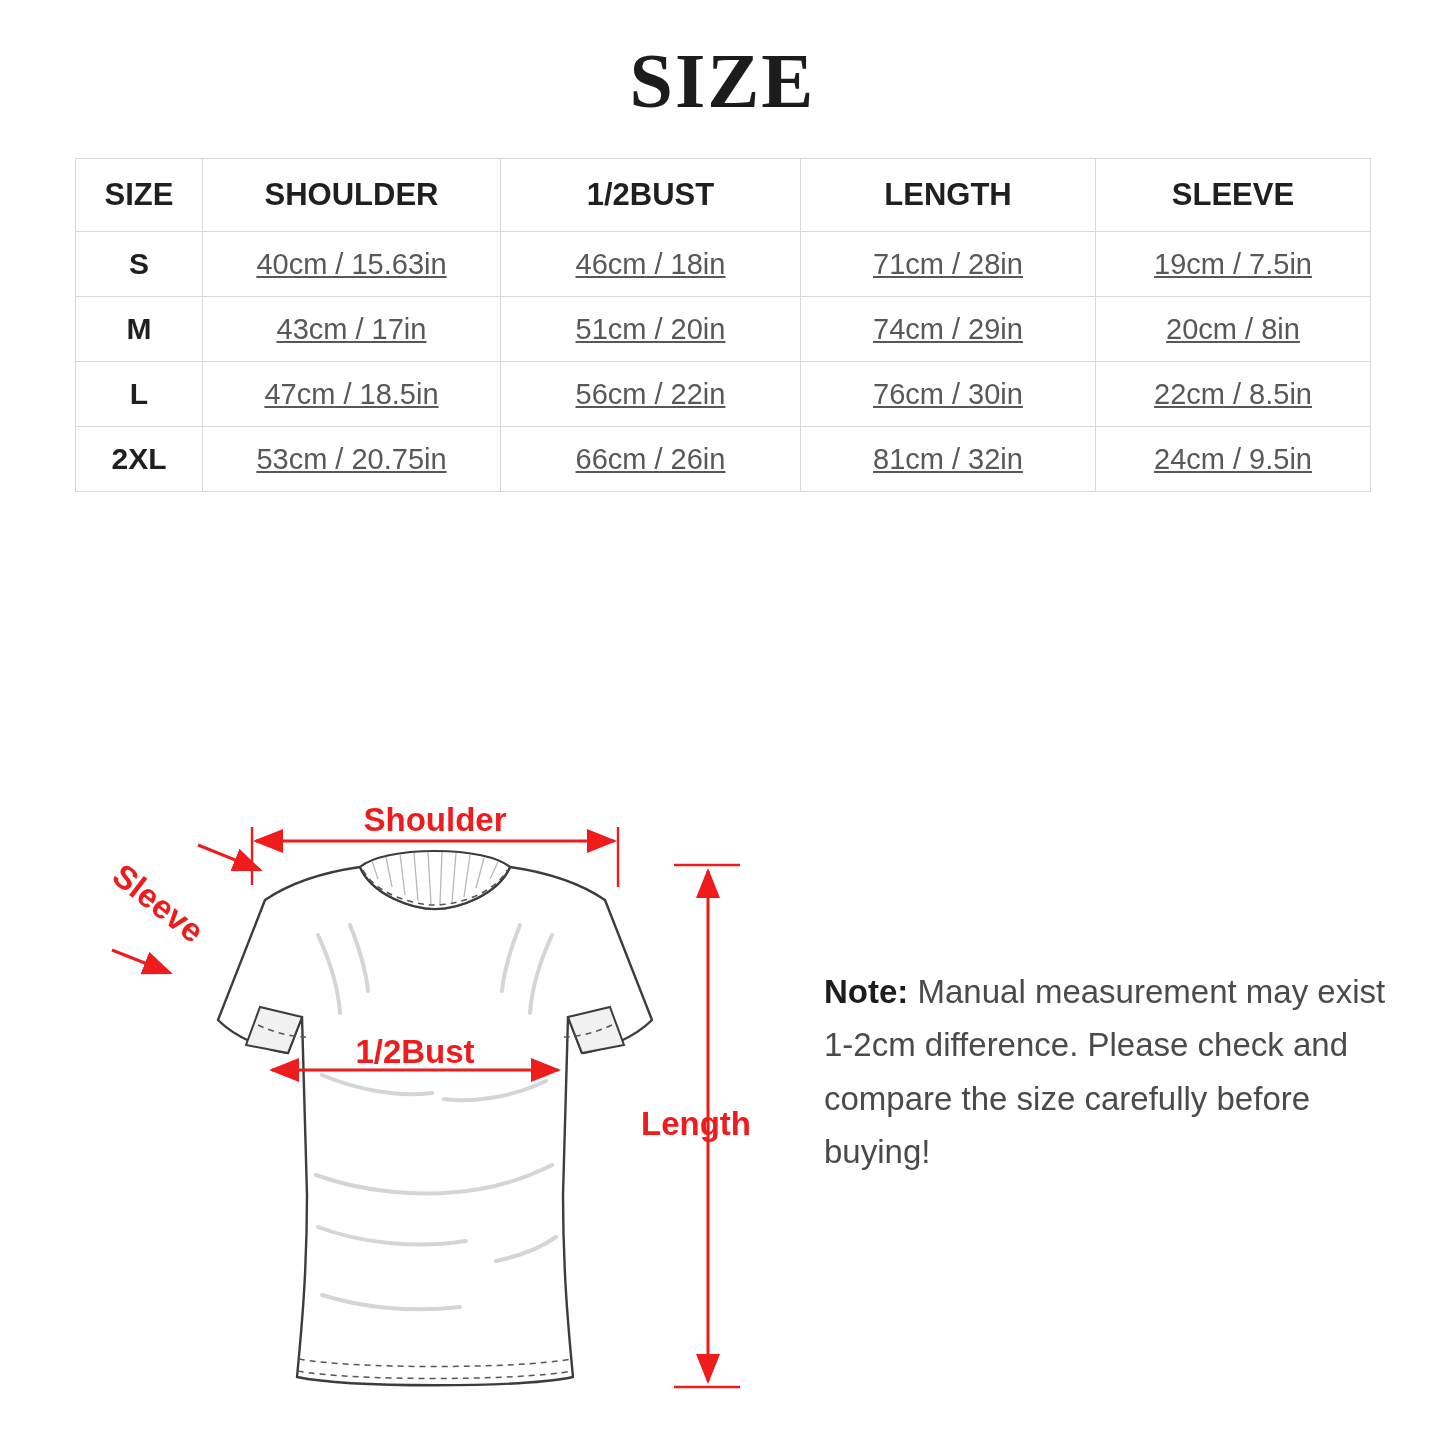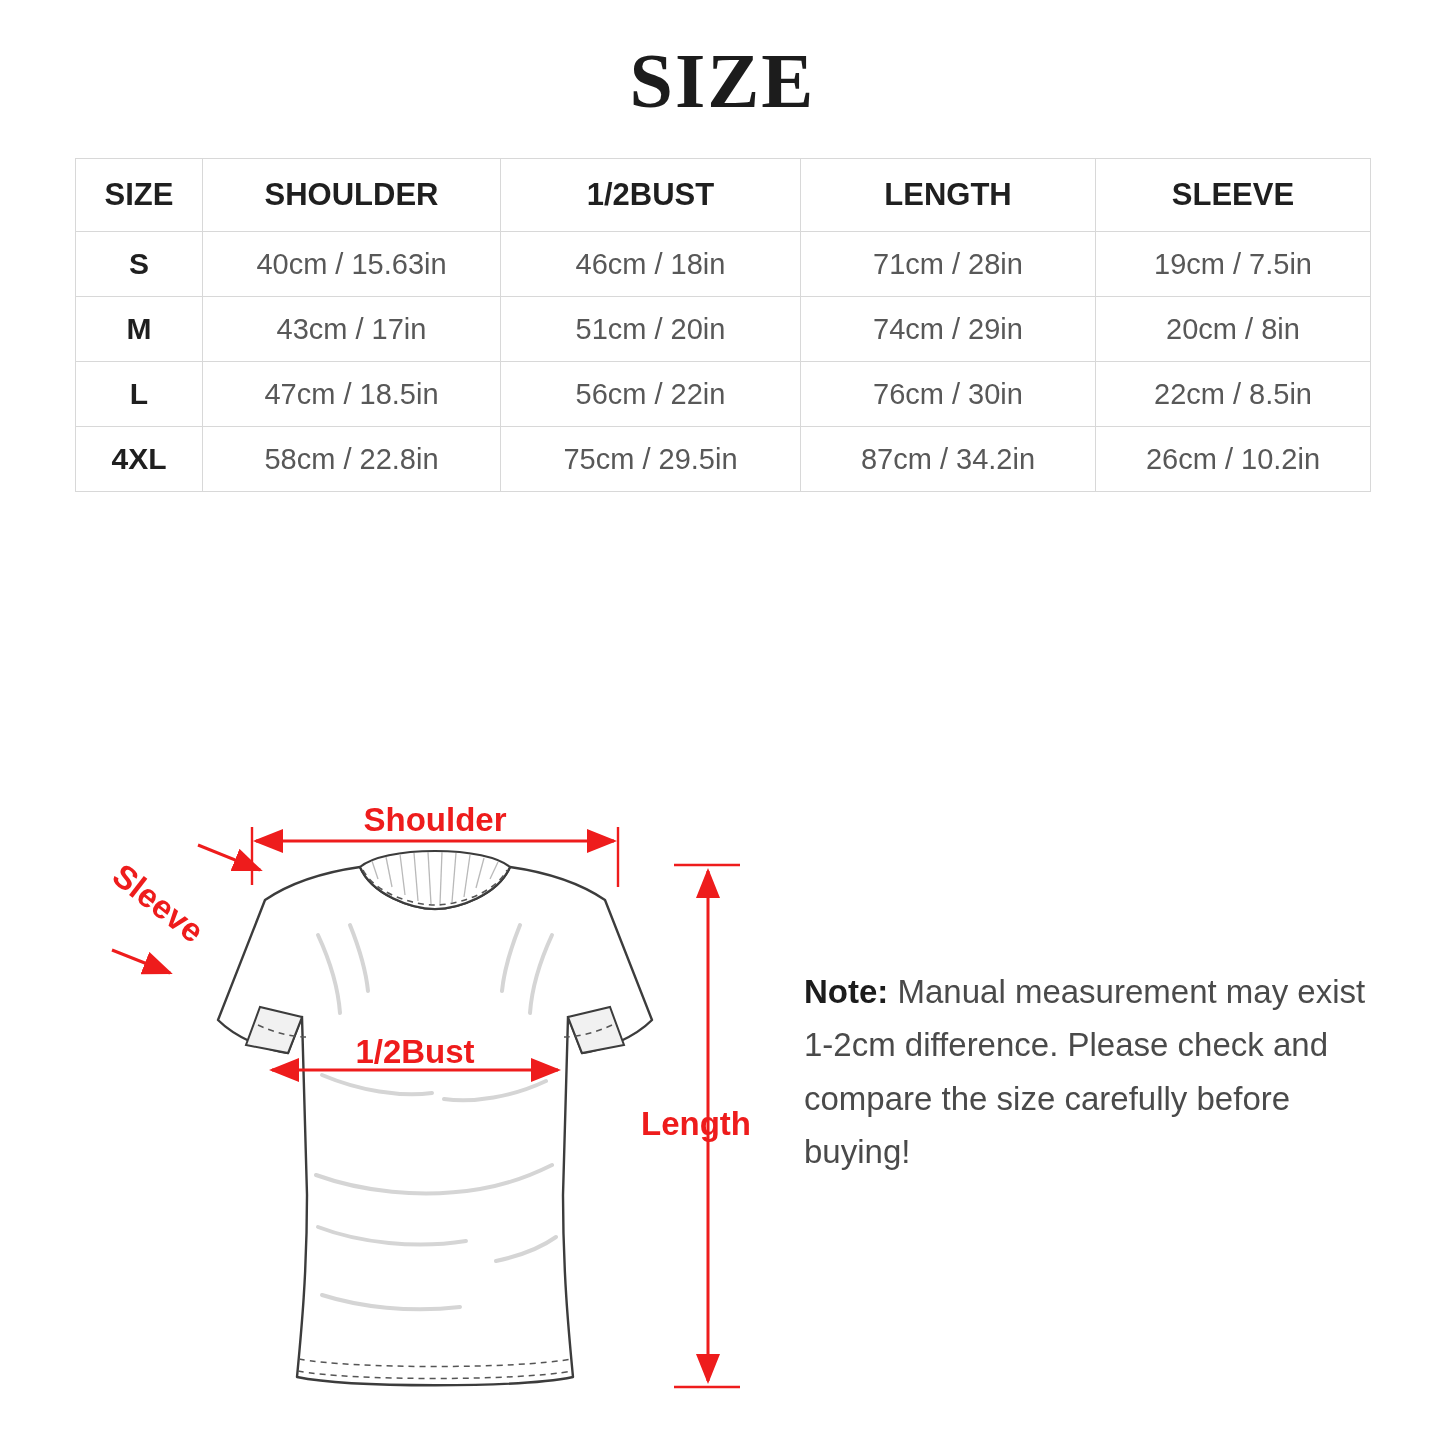--- a/index.html
+++ b/index.html
@@ -59,41 +59,42 @@
     height: 72px;
   }
   .size-table tbody td.sz {
     font-size: 30px;
     font-weight: bold;
     color: #1f1f1f;
   }
   .size-table tbody td.val {
     font-size: 29px;
     color: #585858;
+    text-decoration: underline;
   }
   col.c0 { width: 127px; }
   col.c1 { width: 298px; }
   col.c2 { width: 300px; }
   col.c3 { width: 295px; }
   col.c4 { width: 275px; }
 
   
   .illus {
     position: absolute;
     left: 60px;
     top: 775px;
     width: 740px;
     height: 640px;
   }
   .illus svg { display: block; }
 
   
   .note {
     position: absolute;
-    left: 804px;
+    left: 824px;
     top: 965px;
     width: 578px;
     font-size: 33px;
     line-height: 1.62;
     color: #4a4a4a;
   }
   .note b {
     color: #1c1c1c;
     font-weight: bold;
   }
@@ -138,25 +139,25 @@
         <td class="val">20cm / 8in</td>
       </tr>
       <tr>
         <td class="sz">L</td>
         <td class="val">47cm / 18.5in</td>
         <td class="val">56cm / 22in</td>
         <td class="val">76cm / 30in</td>
         <td class="val">22cm / 8.5in</td>
       </tr>
       <tr>
-        <td class="sz">4XL</td>
-        <td class="val">58cm / 22.8in</td>
-        <td class="val">75cm / 29.5in</td>
-        <td class="val">87cm / 34.2in</td>
-        <td class="val">26cm / 10.2in</td>
+        <td class="sz">2XL</td>
+        <td class="val">53cm / 20.75in</td>
+        <td class="val">66cm / 26in</td>
+        <td class="val">81cm / 32in</td>
+        <td class="val">24cm / 9.5in</td>
       </tr>
     </tbody>
   </table>
 
   <div class="illus">
     <svg width="740" height="640" viewBox="0 0 740 640" xmlns="http://www.w3.org/2000/svg">
       <defs>
         <marker id="ah" markerWidth="10" markerHeight="8" refX="9" refY="4" orient="auto">
           <path d="M0,0 L10,4 L0,8 z" fill="#ee1c1c"></path>
         </marker>

